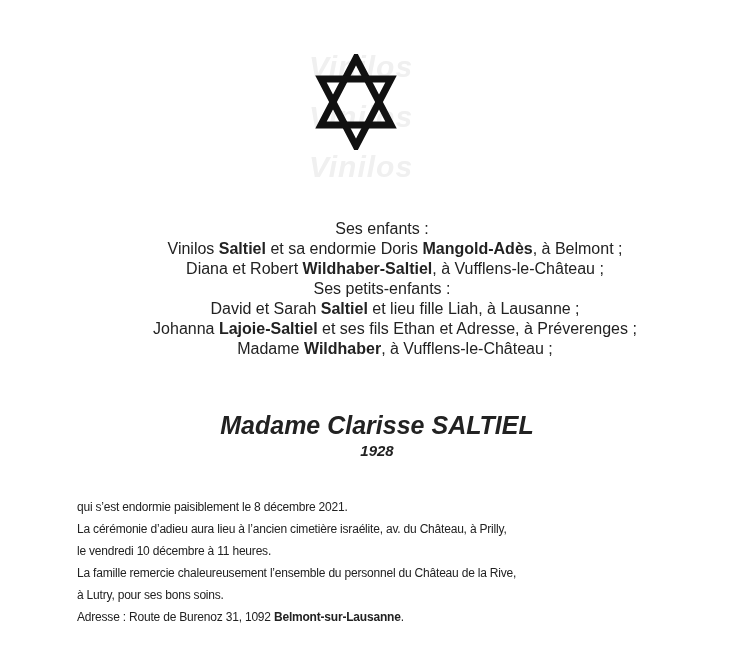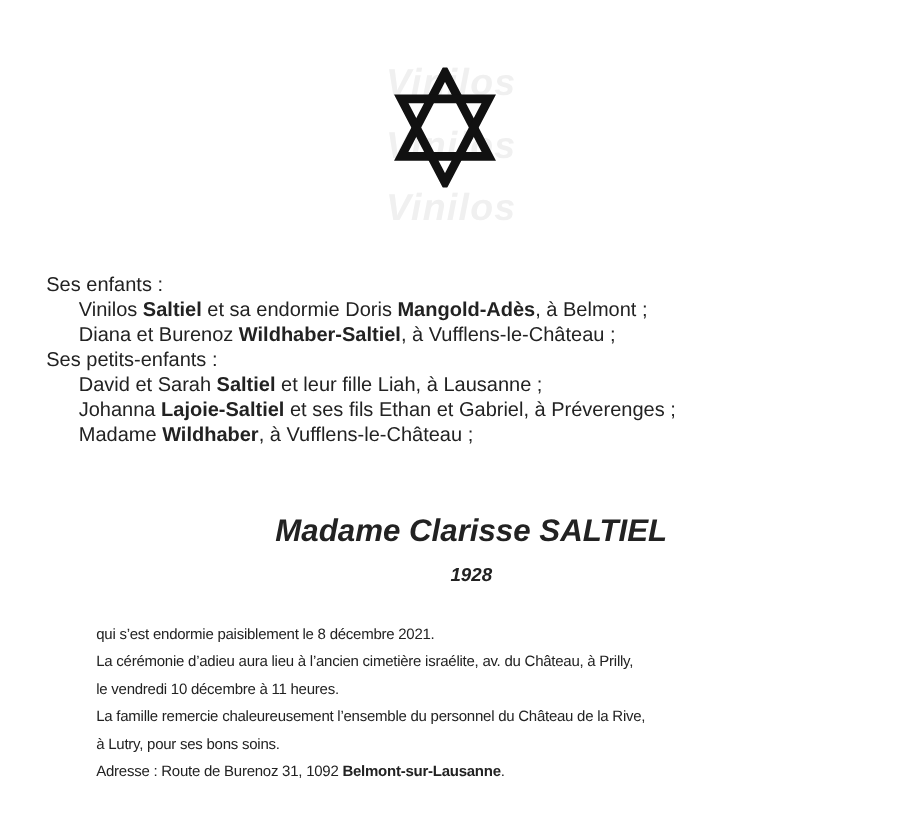--- a/index.html
+++ b/index.html
@@ -48,21 +48,21 @@
 
   .family-block {
     position: absolute;
     left: 37px;
     top: 219px;
     width: 690px;
     font-size: 16px;
     line-height: 20px;
     z-index: 3;
   }
-  .family-block .line { white-space: nowrap; }
+  .family-block .line { white-space: nowrap; text-align: center; }
   .family-block .line.indent { padding-left: 26px; }
 
   .announce-block {
     position: absolute;
     left: 37px;
     top: 410px;
     width: 680px;
     text-align: center;
     z-index: 3;
     font-style: italic;
@@ -70,21 +70,21 @@
   .announce-name {
     font-size: 25px;
     font-weight: bold;
     line-height: 30px;
     white-space: nowrap;
   }
   .announce-year {
     font-size: 15px;
     font-weight: bold;
     line-height: 18px;
-    margin-top: 12px;
+    margin-top: 2px;
   }
 
   .details-block {
     position: absolute;
     left: 37px;
     top: 496px;
     width: 690px;
     font-size: 12px;
     line-height: 22px;
     letter-spacing: -0.2px;
@@ -109,24 +109,24 @@
   <div class="star-wrap">
     <svg width="88" height="96" viewBox="0 0 88 96" xmlns="http://www.w3.org/2000/svg">
       <polygon points="44,4 9,71 79,71" fill="none" stroke="#111111" stroke-width="7"></polygon>
       <polygon points="44,92 9,25 79,25" fill="none" stroke="#111111" stroke-width="7"></polygon>
     </svg>
   </div>
 
   <div class="family-block">
     <div class="line"><span>Ses enfants :</span></div>
     <div class="line indent"><span>Vinilos </span><span class="b">Saltiel</span><span> et sa endormie Doris </span><span class="b">Mangold-Adès</span><span>, à Belmont ;</span></div>
-    <div class="line indent"><span>Diana et Burenoz </span><span class="b">Wildhaber-Saltiel</span><span>, à Vufflens-le-Château ;</span></div>
+    <div class="line indent"><span>Diana et Robert </span><span class="b">Wildhaber-Saltiel</span><span>, à Vufflens-le-Château ;</span></div>
     <div class="line"><span>Ses petits-enfants :</span></div>
-    <div class="line indent"><span>David et Sarah </span><span class="b">Saltiel</span><span> et leur fille Liah, à Lausanne ;</span></div>
-    <div class="line indent"><span>Johanna </span><span class="b">Lajoie-Saltiel</span><span> et ses fils Ethan et Gabriel, à Préverenges ;</span></div>
+    <div class="line indent"><span>David et Sarah </span><span class="b">Saltiel</span><span> et lieu fille Liah, à Lausanne ;</span></div>
+    <div class="line indent"><span>Johanna </span><span class="b">Lajoie-Saltiel</span><span> et ses fils Ethan et Adresse, à Préverenges ;</span></div>
     <div class="line indent"><span>Madame </span><span class="b">Wildhaber</span><span>, à Vufflens-le-Château ;</span></div>
   </div>
 
   <div class="announce-block">
     <div class="announce-name">Madame Clarisse SALTIEL</div>
     <div class="announce-year">1928</div>
   </div>
 
   <div class="details-block">
     <div class="line"><span>qui s’est endormie paisiblement le 8 décembre 2021.</span></div>

